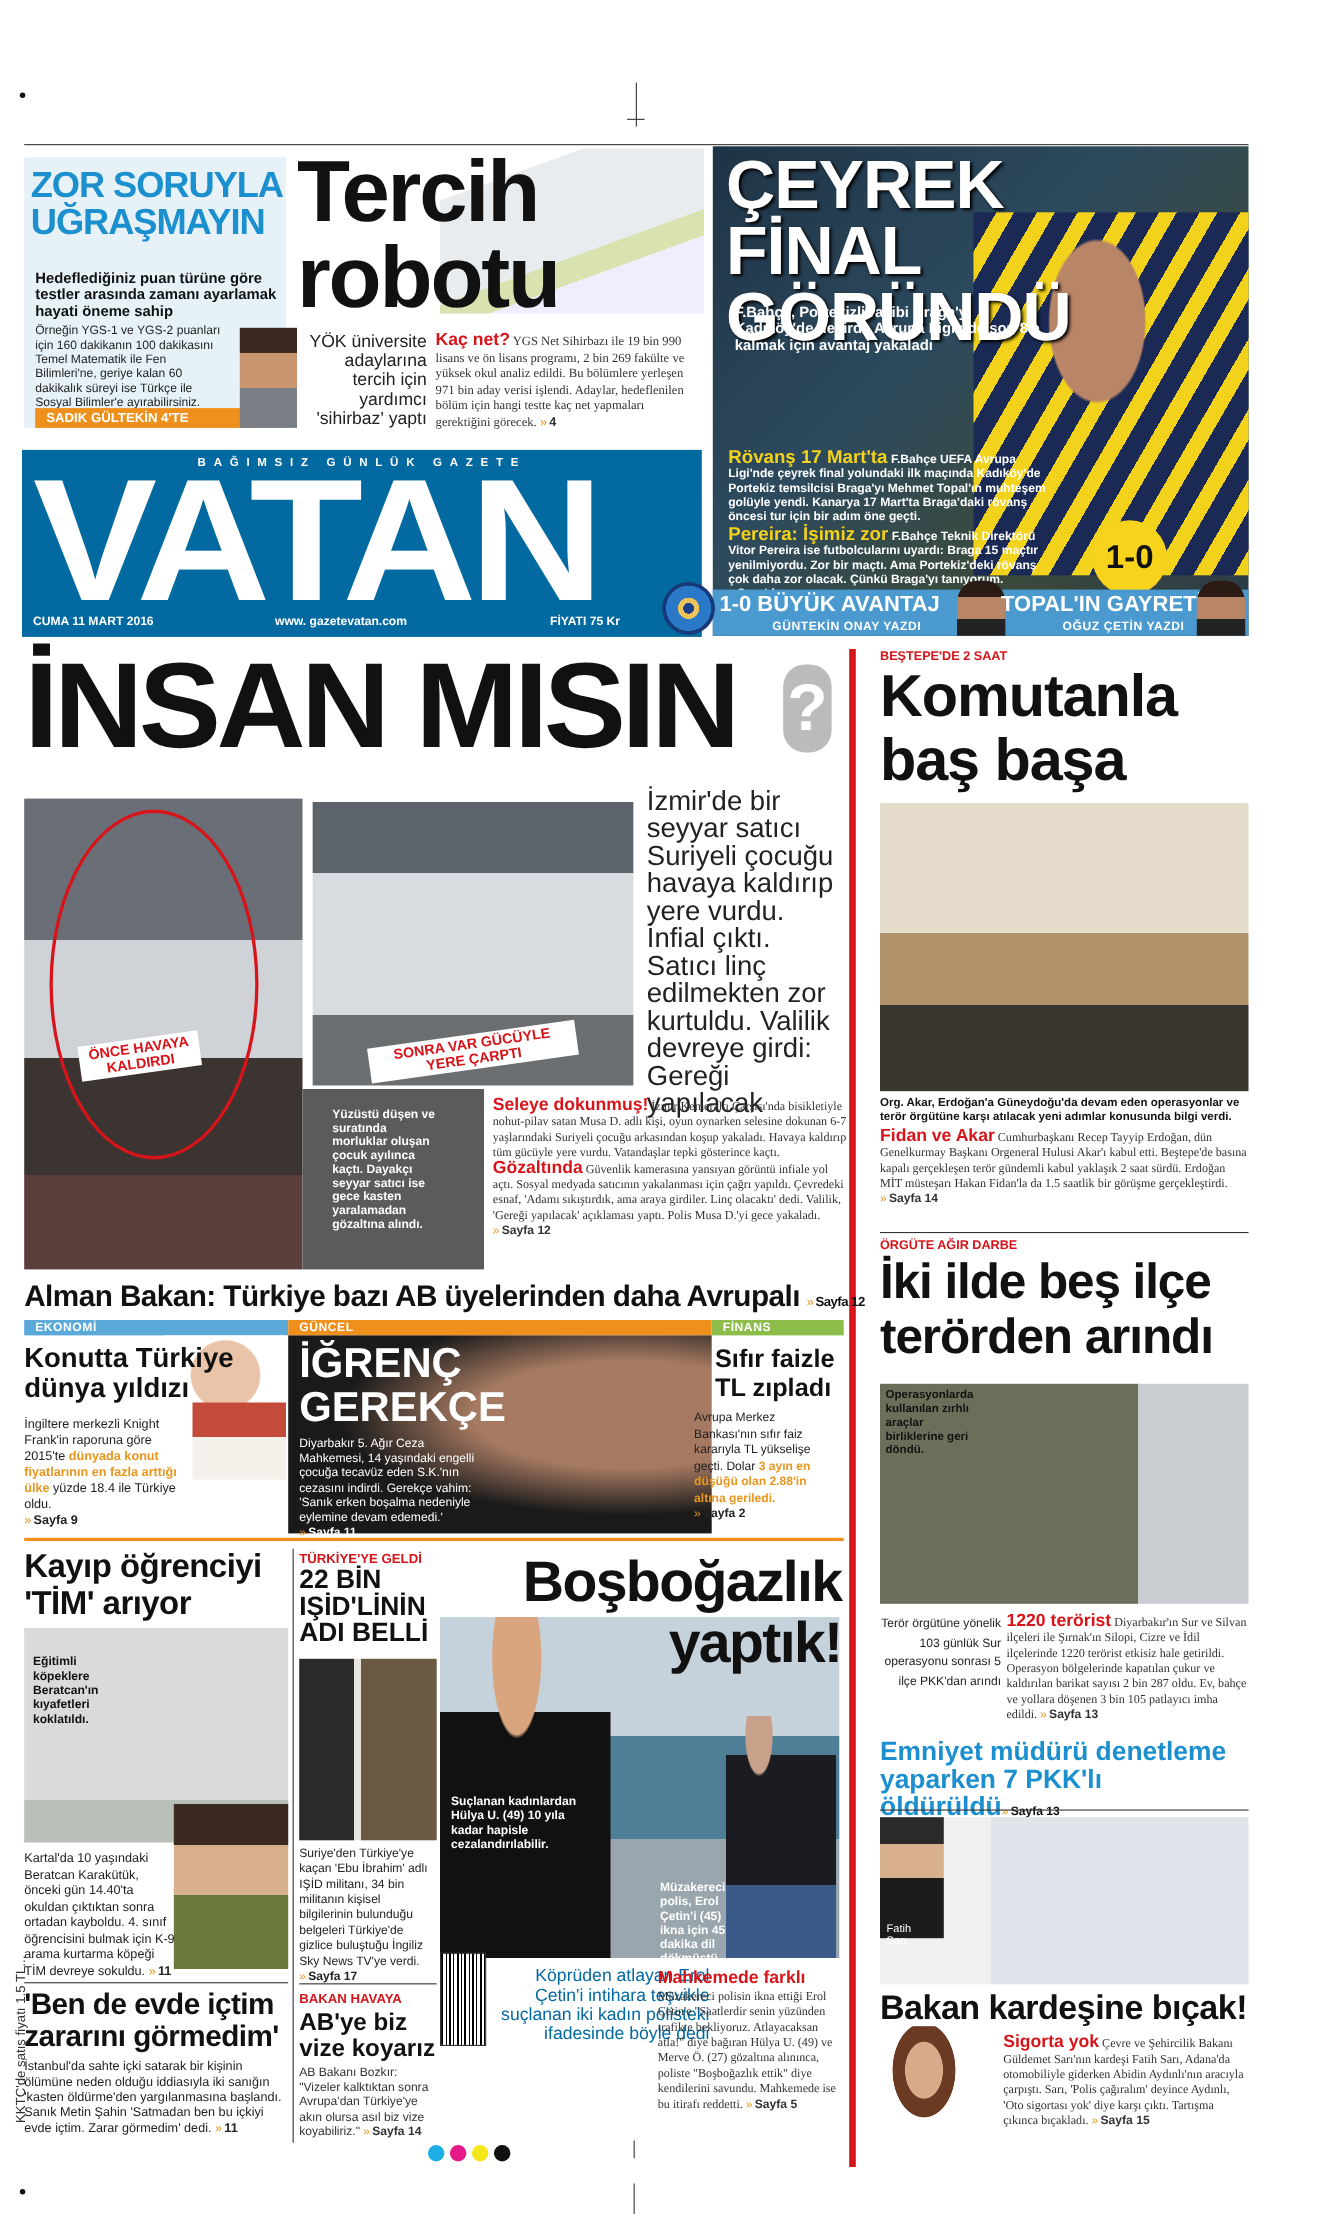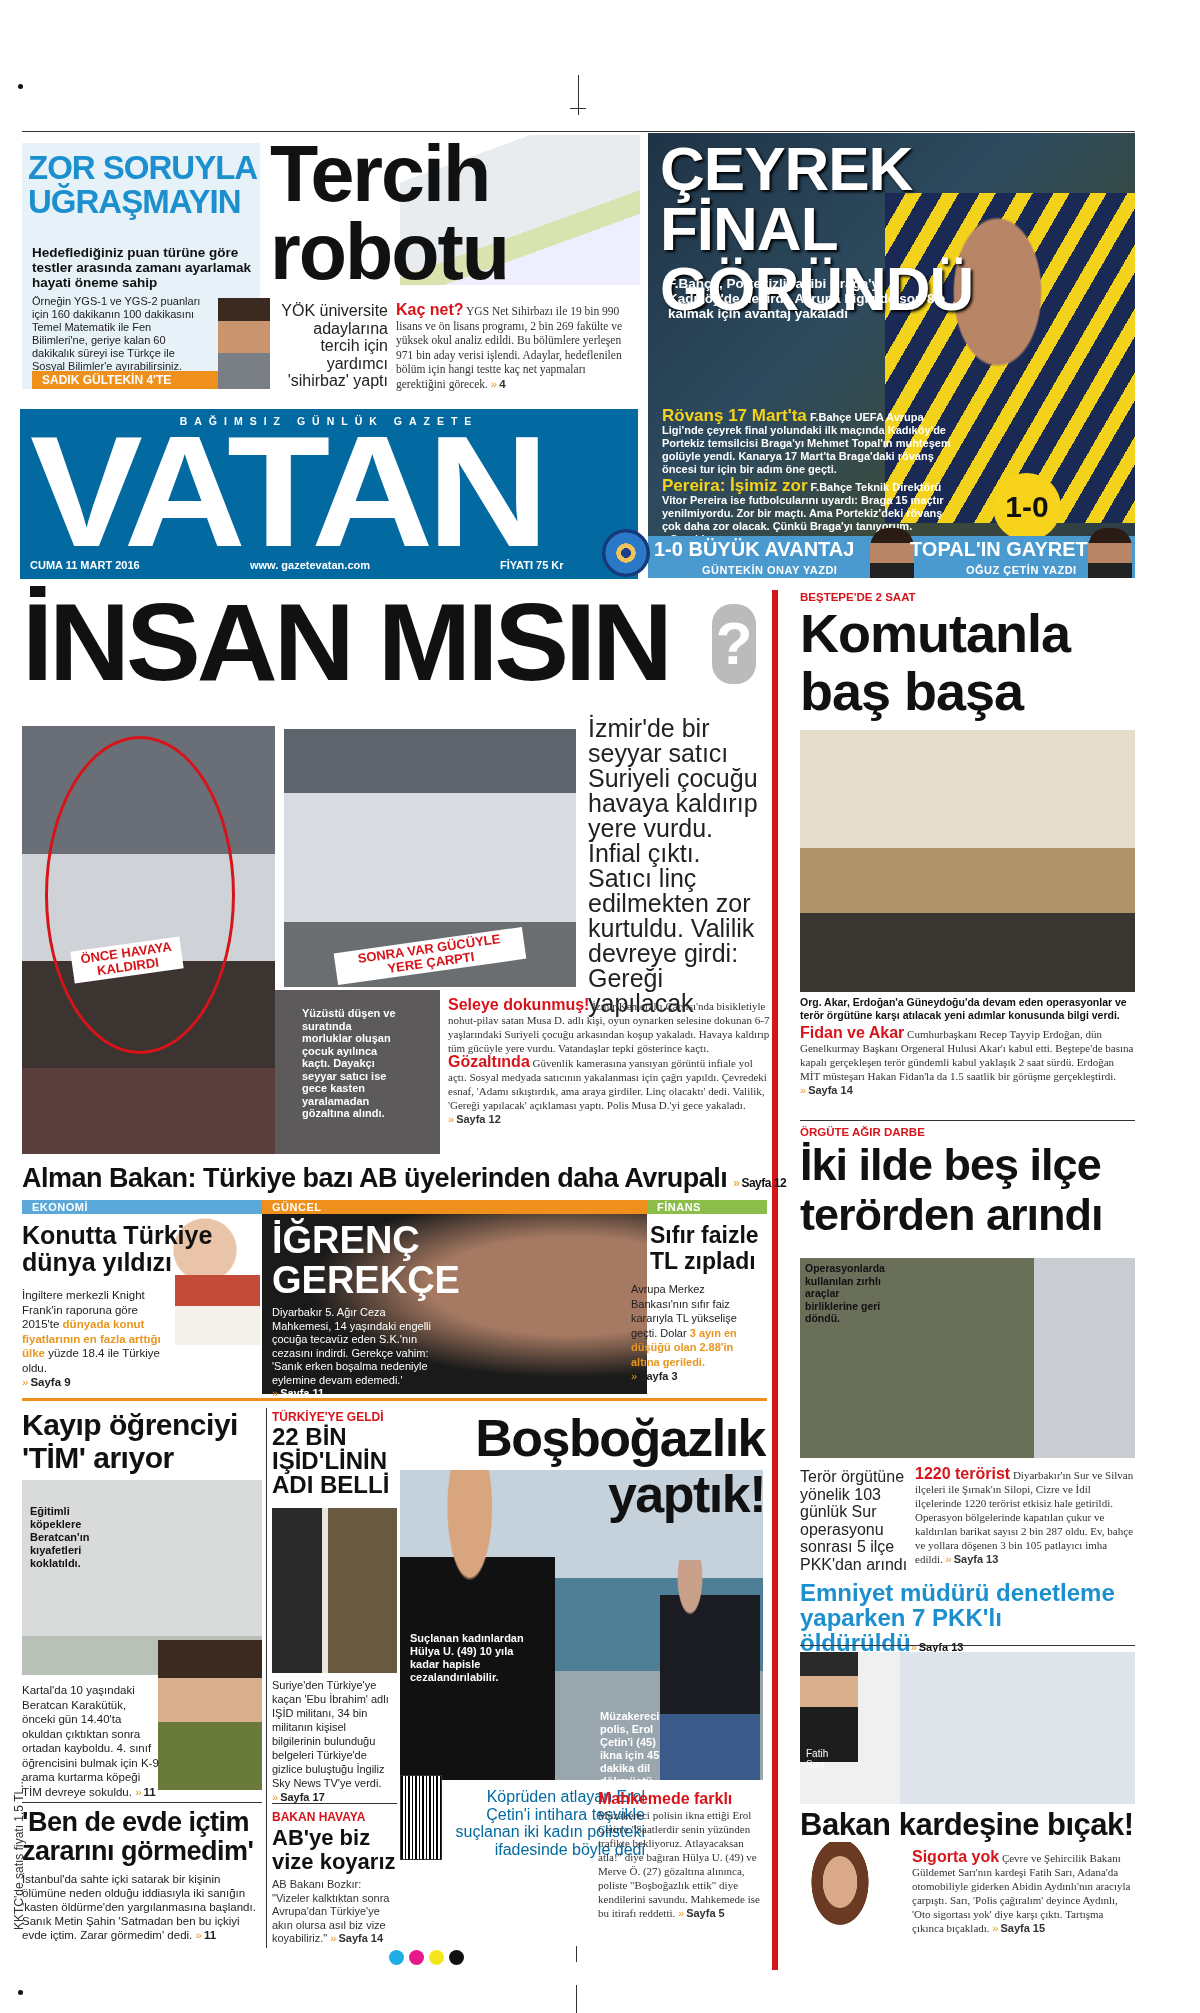--- a/index.html
+++ b/index.html
@@ -105,21 +105,21 @@
 #kom-k{left:800px;top:591px;font-weight:900;font-size:11.5px;color:#d7141a}
 #kom-h{left:800px;top:604px;width:340px;font-weight:bold;font-size:54px;line-height:58px;letter-spacing:-1px}
 #kom-img{left:800px;top:730px;width:335px;height:262px;background:linear-gradient(#e6dccb 0 45%,#b0936b 45% 70%,#3a3630 70%)}
 #kom-cap{left:800px;top:996px;width:335px;font-weight:bold;font-size:10.5px;line-height:13px}
 #kom-b{left:800px;top:1026px;width:335px;font-size:11px;line-height:14px;color:#333}
 #kom-b b{font-family:"Liberation Sans",sans-serif;color:#d7141a;font-size:16px}
 #iki-k{left:800px;top:1126px;font-weight:900;font-size:11.5px;color:#d7141a}
 #iki-h{left:800px;top:1140px;width:340px;font-weight:bold;font-size:45px;line-height:50px;letter-spacing:-1px}
 #iki-img{left:800px;top:1258px;width:335px;height:200px;background:linear-gradient(90deg,#6a6f5a 0 70%,#c9ccd0 70%)}
 #iki-cap{left:805px;top:1262px;width:90px;font-weight:bold;font-size:10.5px;line-height:12.5px}
-#teror-side{left:800px;top:1468px;width:110px;text-align:left;font-size:16px;line-height:17.5px;color:#222}
+#teror-side{left:800px;top:1468px;width:110px;text-align:right;font-size:11px;line-height:17.5px;color:#222}
 #teror-b{left:915px;top:1467px;width:222px;font-size:11px;line-height:14px;color:#333}
 #teror-b b{font-family:"Liberation Sans",sans-serif;color:#d7141a;font-size:16px}
 #emn{left:800px;top:1580px;width:340px;font-weight:bold;font-size:24px;line-height:25px;color:#1c8fcf}
 #emn .sayfa{font-size:11px;color:#111}
 #bakan-img{left:800px;top:1652px;width:335px;height:152px;background:linear-gradient(90deg,#f0f0f0 0 30%,#dfe4ea 30%)}
 #fatih{left:800px;top:1652px;width:58px;height:110px;background:linear-gradient(#2a2a2a 0 22%,#d8b08d 22% 50%,#1c1c1c 50%)}
 #fatih-lbl{left:806px;top:1748px;font-size:10px;line-height:11px;color:#fff}
 #bakan-h{left:800px;top:1808px;width:340px;font-weight:bold;font-size:31px;line-height:34px;letter-spacing:-.5px}
 #guldem{left:800px;top:1842px;width:80px;height:100px;background:radial-gradient(ellipse at 50% 40%,#d9a98a 0 30%,#6b3a22 31% 50%,#fff 51%)}
 #bakan-b{left:912px;top:1850px;width:225px;font-size:11px;line-height:14px;color:#333}
@@ -198,21 +198,21 @@
 <div id="house" class="photo"></div>
 <div id="konut-h" class="abs">Konutta Türkiye dünya yıldızı</div>
 <div id="konut-b" class="abs"><span>İngiltere merkezli Knight Frank'in raporuna göre 2015'te </span><span class="orange" style="font-weight:bold">dünyada konut fiyatlarının en fazla arttığı ülke</span><span> yüzde 18.4 ile Türkiye oldu.</span><br><span class="sayfa">Sayfa 9</span></div>
 
 <div id="guncel" class="abs">
   <div class="h" style="width:150px">İĞRENÇ GEREKÇE</div>
   <div class="b"><span>Diyarbakır 5. Ağır Ceza Mahkemesi, 14 yaşındaki engelli çocuğa tecavüz eden S.K.'nın cezasını indirdi. Gerekçe vahim: 'Sanık erken boşalma nedeniyle eylemine devam edemedi.'</span> <span class="sayfa">Sayfa 11</span></div>
 </div>
 
 <div id="finans-h" class="abs">Sıfır faizle TL zıpladı</div>
-<div id="finans-b" class="abs"><span>Avrupa Merkez Bankası'nın sıfır faiz kararıyla TL yükselişe geçti. Dolar </span><span class="orange" style="font-weight:bold">3 ayın en düşüğü olan 2.88'in altına geriledi.</span><br><span class="sayfa">Sayfa 3</span></div>
+<div id="finans-b" class="abs"><span>Avrupa Merkez Bankası'nın sıfır faiz kararıyla TL yükselişe geçti. Dolar </span><span class="orange" style="font-weight:bold">3 ayın en düşüğü olan 2.88'in altına geriledi.</span><br><span class="sayfa">Sayfa 2</span></div>
 <div class="abs" style="left:22px;top:1398px;width:745px;height:3px;background:#f0901c"></div>
 
 <div id="kayip-h" class="abs">Kayıp öğrenciyi 'TİM' arıyor</div>
 <div id="kayip-img" class="photo"></div>
 <div id="kayip-cap" class="abs">Eğitimli köpeklere Beratcan'ın kıyafetleri koklatıldı.</div>
 <div id="kid" class="photo"></div>
 <div id="kayip-b" class="abs"><span>Kartal'da 10 yaşındaki Beratcan Karakütük, önceki gün 14.40'ta okuldan çıktıktan sonra ortadan kayboldu. 4. sınıf öğrencisini bulmak için K-9 arama kurtarma köpeği TİM devreye sokuldu.</span> <span class="sayfa">11</span></div>
 <div class="rule" style="left:22px;top:1802px;width:240px;height:1px"></div>
 <div id="ben-h" class="abs">'Ben de evde içtim zararını görmedim'</div>
 <div id="ben-b" class="abs"><span>İstanbul'da sahte içki satarak bir kişinin ölümüne neden olduğu iddiasıyla iki sanığın 'kasten öldürme'den yargılanmasına başlandı. Sanık Metin Şahin 'Satmadan ben bu içkiyi evde içtim. Zarar görmedim' dedi.</span> <span class="sayfa">11</span></div>

